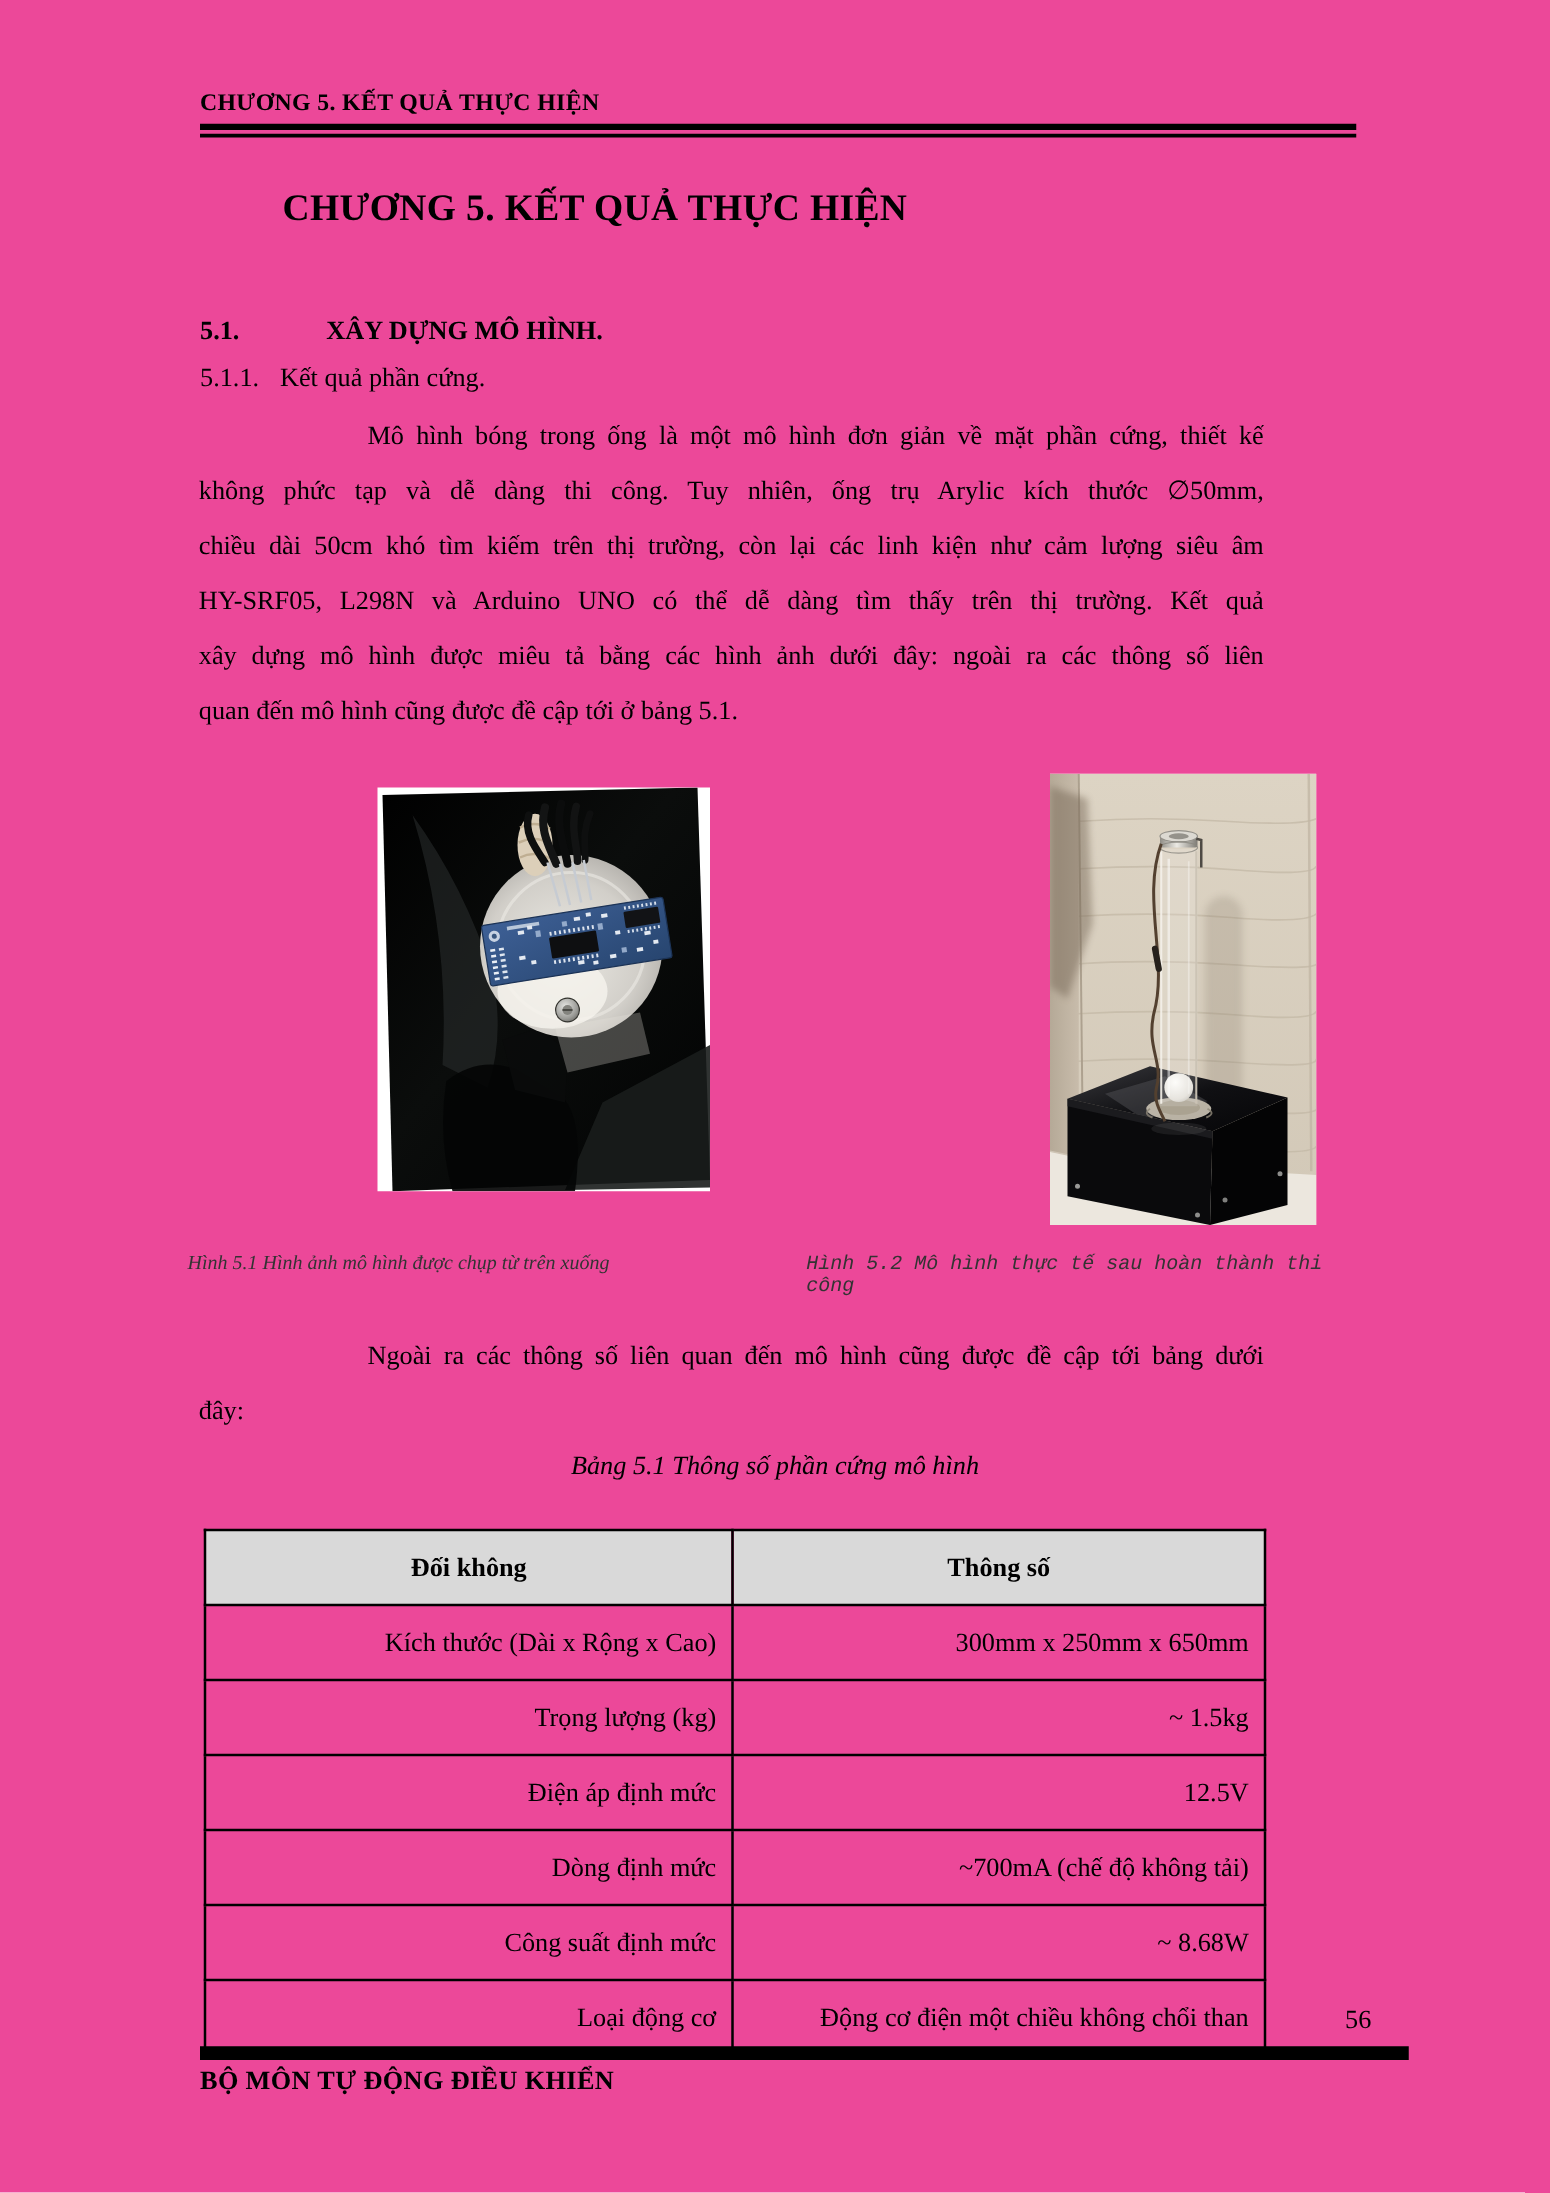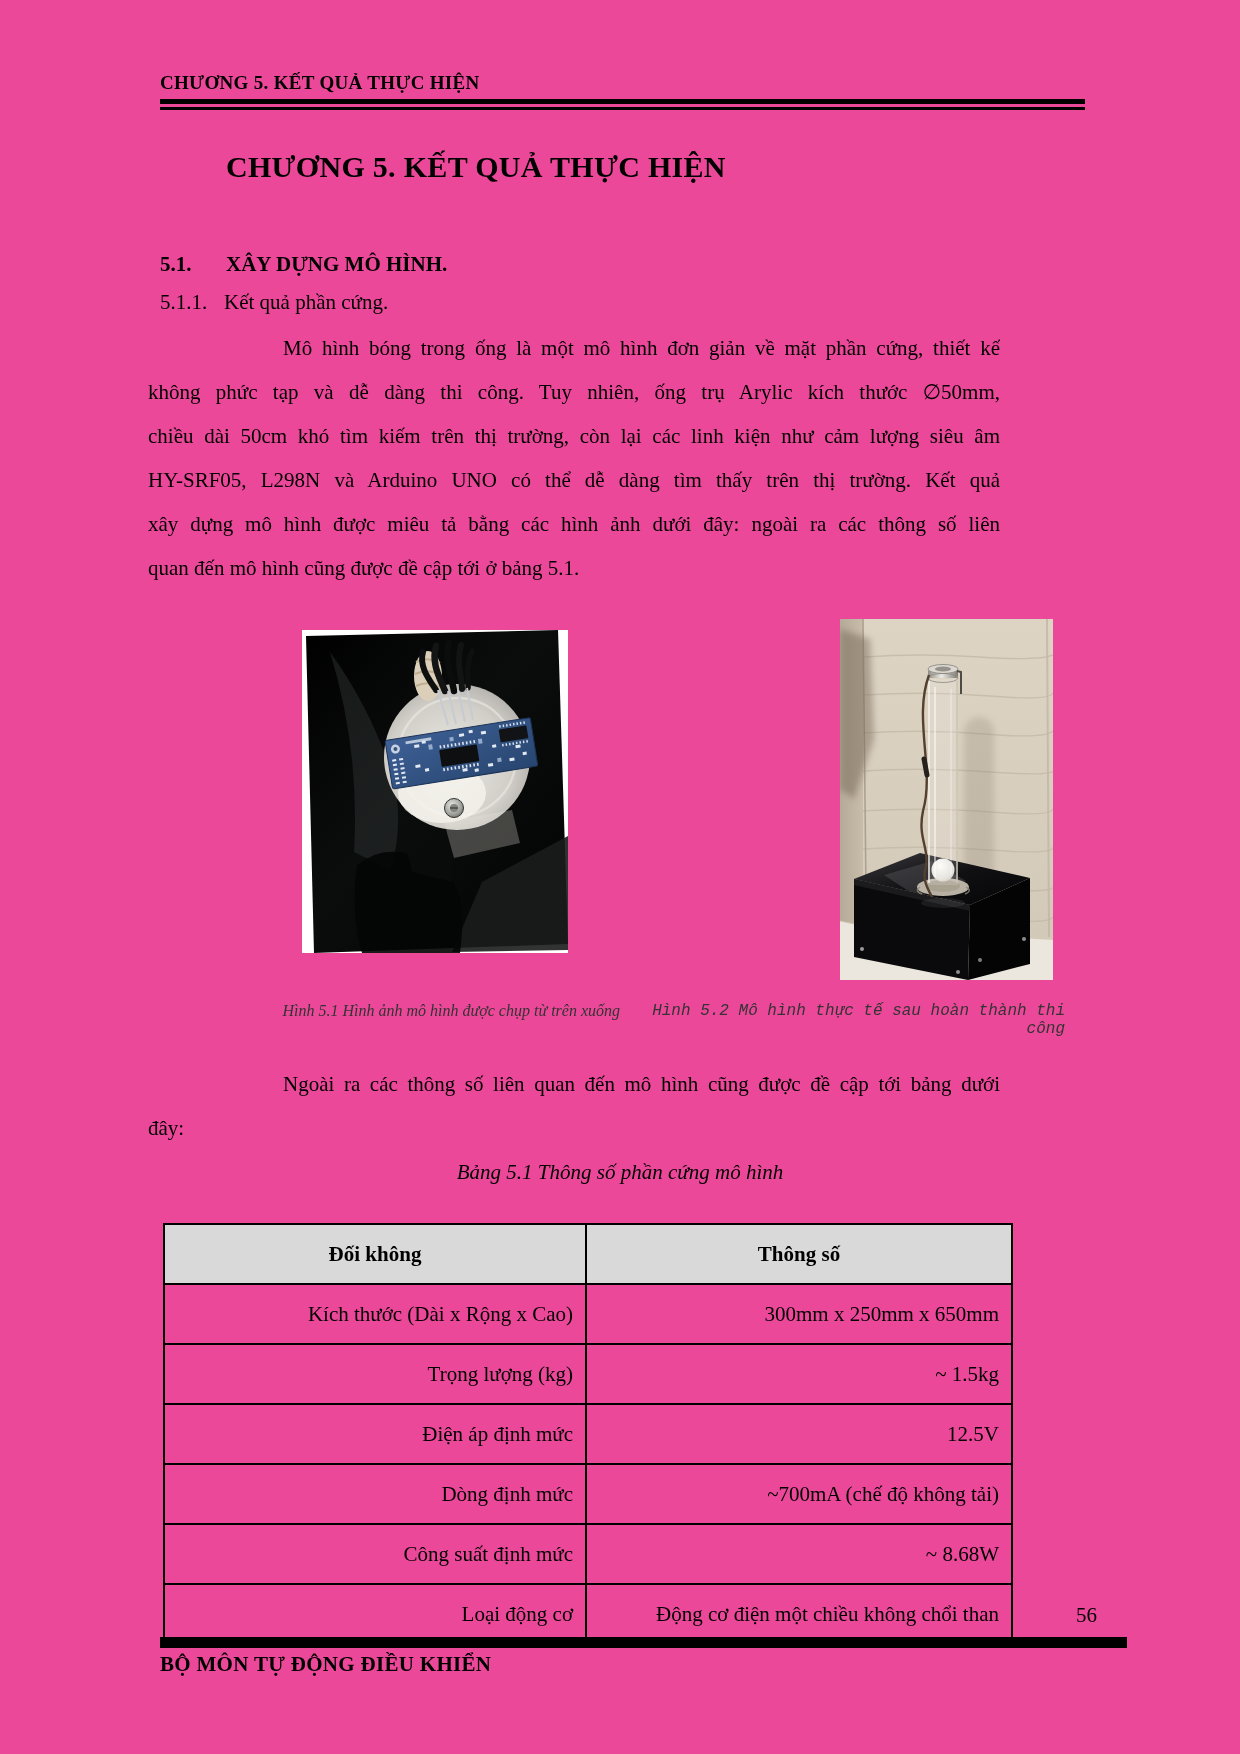--- a/index.html
+++ b/index.html
@@ -4,35 +4,35 @@
 <style>
   html,body{margin:0;padding:0;background:#ffffff;}
   .page{
     position:relative;width:1240px;height:1754px;background:#ec4899;
     font-family:"Liberation Serif","DejaVu Serif",serif;color:#000;overflow:hidden;
   }
   .running-header{position:absolute;left:160px;top:72px;width:925px;font-size:19px;font-weight:bold;letter-spacing:.3px;}
   .header-rule{position:absolute;left:160px;top:99px;width:925px;height:3px;border-top:5px solid #000;border-bottom:3px solid #000;}
   .chapter-title{position:absolute;left:226px;top:150px;font-size:30px;font-weight:bold;letter-spacing:.3px;}
   .heading{position:absolute;left:160px;display:flex;font-size:21px;}
-  .h51{top:252px;font-weight:bold;}
+  .h51{top:252px;font-weight:bold;gap:35px;}
   .h511{top:290px;font-weight:normal;}
   .h51 .hnum{width:66px;flex:0 0 66px;}
   .h511 .hnum{width:64px;flex:0 0 64px;}
-  .para{position:absolute;left:148px;width:852px;font-size:21px;line-height:44px;}
+  .para{position:absolute;left:159px;width:852px;font-size:21px;line-height:44px;}
   .para1{top:326px;}
   .para2{top:1062px;}
   .jline{text-align:justify;height:44px;overflow:hidden;}
   .jline::after{content:"";display:inline-block;width:100%;height:0;}
   .indent{text-indent:135px;}
   .plainline{height:44px;}
   .figure{position:absolute;background:#fff;}
   .fig1{left:302px;top:630px;width:266px;height:323px;}
   .fig2{left:840px;top:619px;width:213px;height:361px;}
-  .caption{position:absolute;top:1002px;font-size:16px;font-style:italic;color:#333;text-align:right;}
+  .caption{position:absolute;top:1002px;font-size:16px;font-style:italic;color:#333;text-align:left;}
   .cap1{left:150px;width:470px;}
   .cap2{left:645px;width:420px;font-family:Liberation Mono, monospace;}
   .table-caption{position:absolute;left:160px;top:1160px;width:920px;text-align:center;font-size:21px;font-style:italic;}
   table.specs{position:absolute;left:163px;top:1223px;width:848px;border-collapse:collapse;font-size:21px;table-layout:fixed;}
   .specs th,.specs td{border:2px solid #000;height:58px;padding:0 12px;overflow:hidden;}
   .specs th{background:#d9d9d9;text-align:center;font-weight:bold;}
   .specs td{text-align:right;}
   .page-number{position:absolute;left:160px;top:1603px;width:937px;text-align:right;font-size:21px;}
   .footer-bar{position:absolute;left:160px;top:1637px;width:967px;height:11px;background:#000;}
   .footer-text{position:absolute;left:160px;top:1652px;font-size:21px;font-weight:bold;letter-spacing:.3px;}

